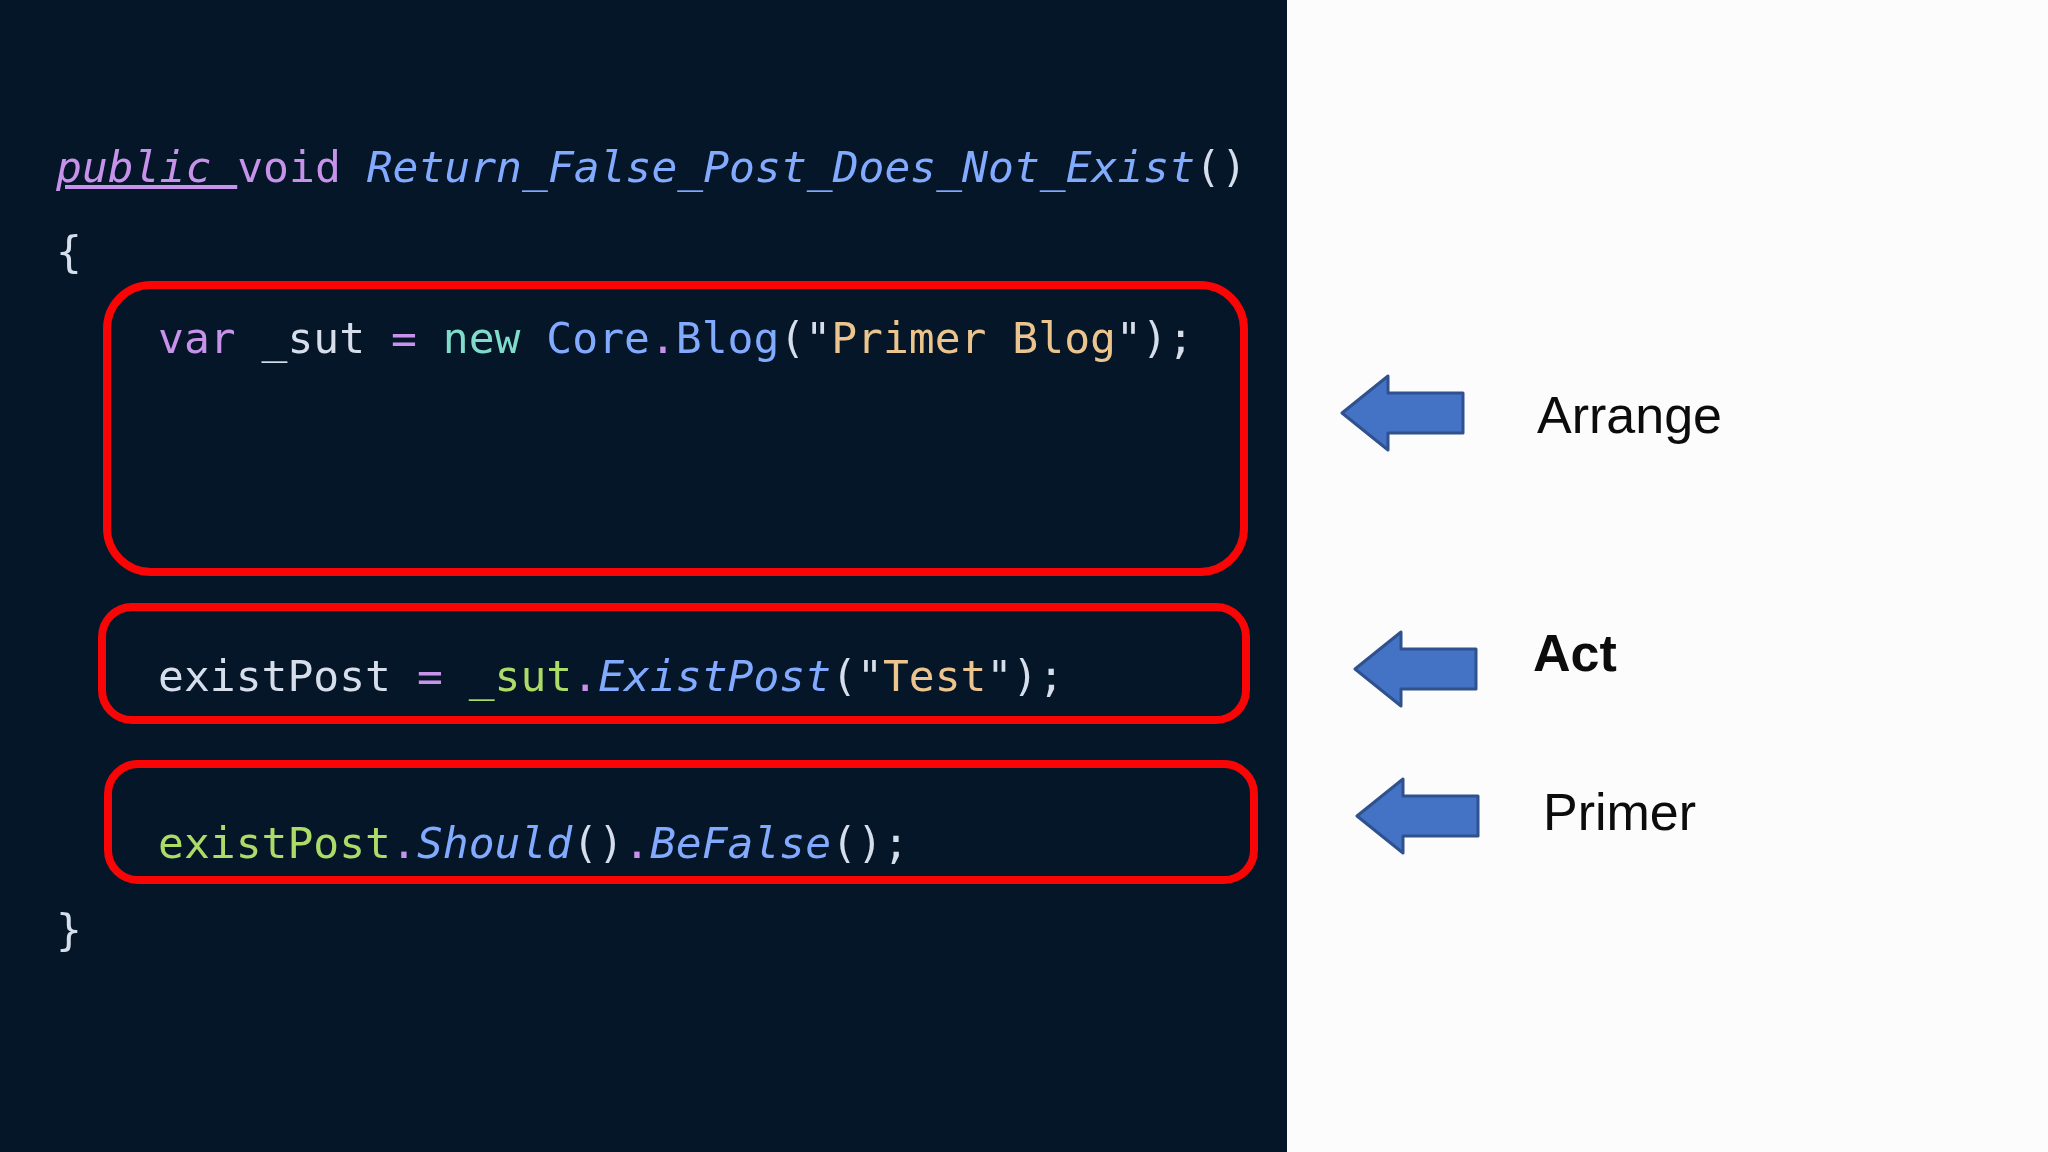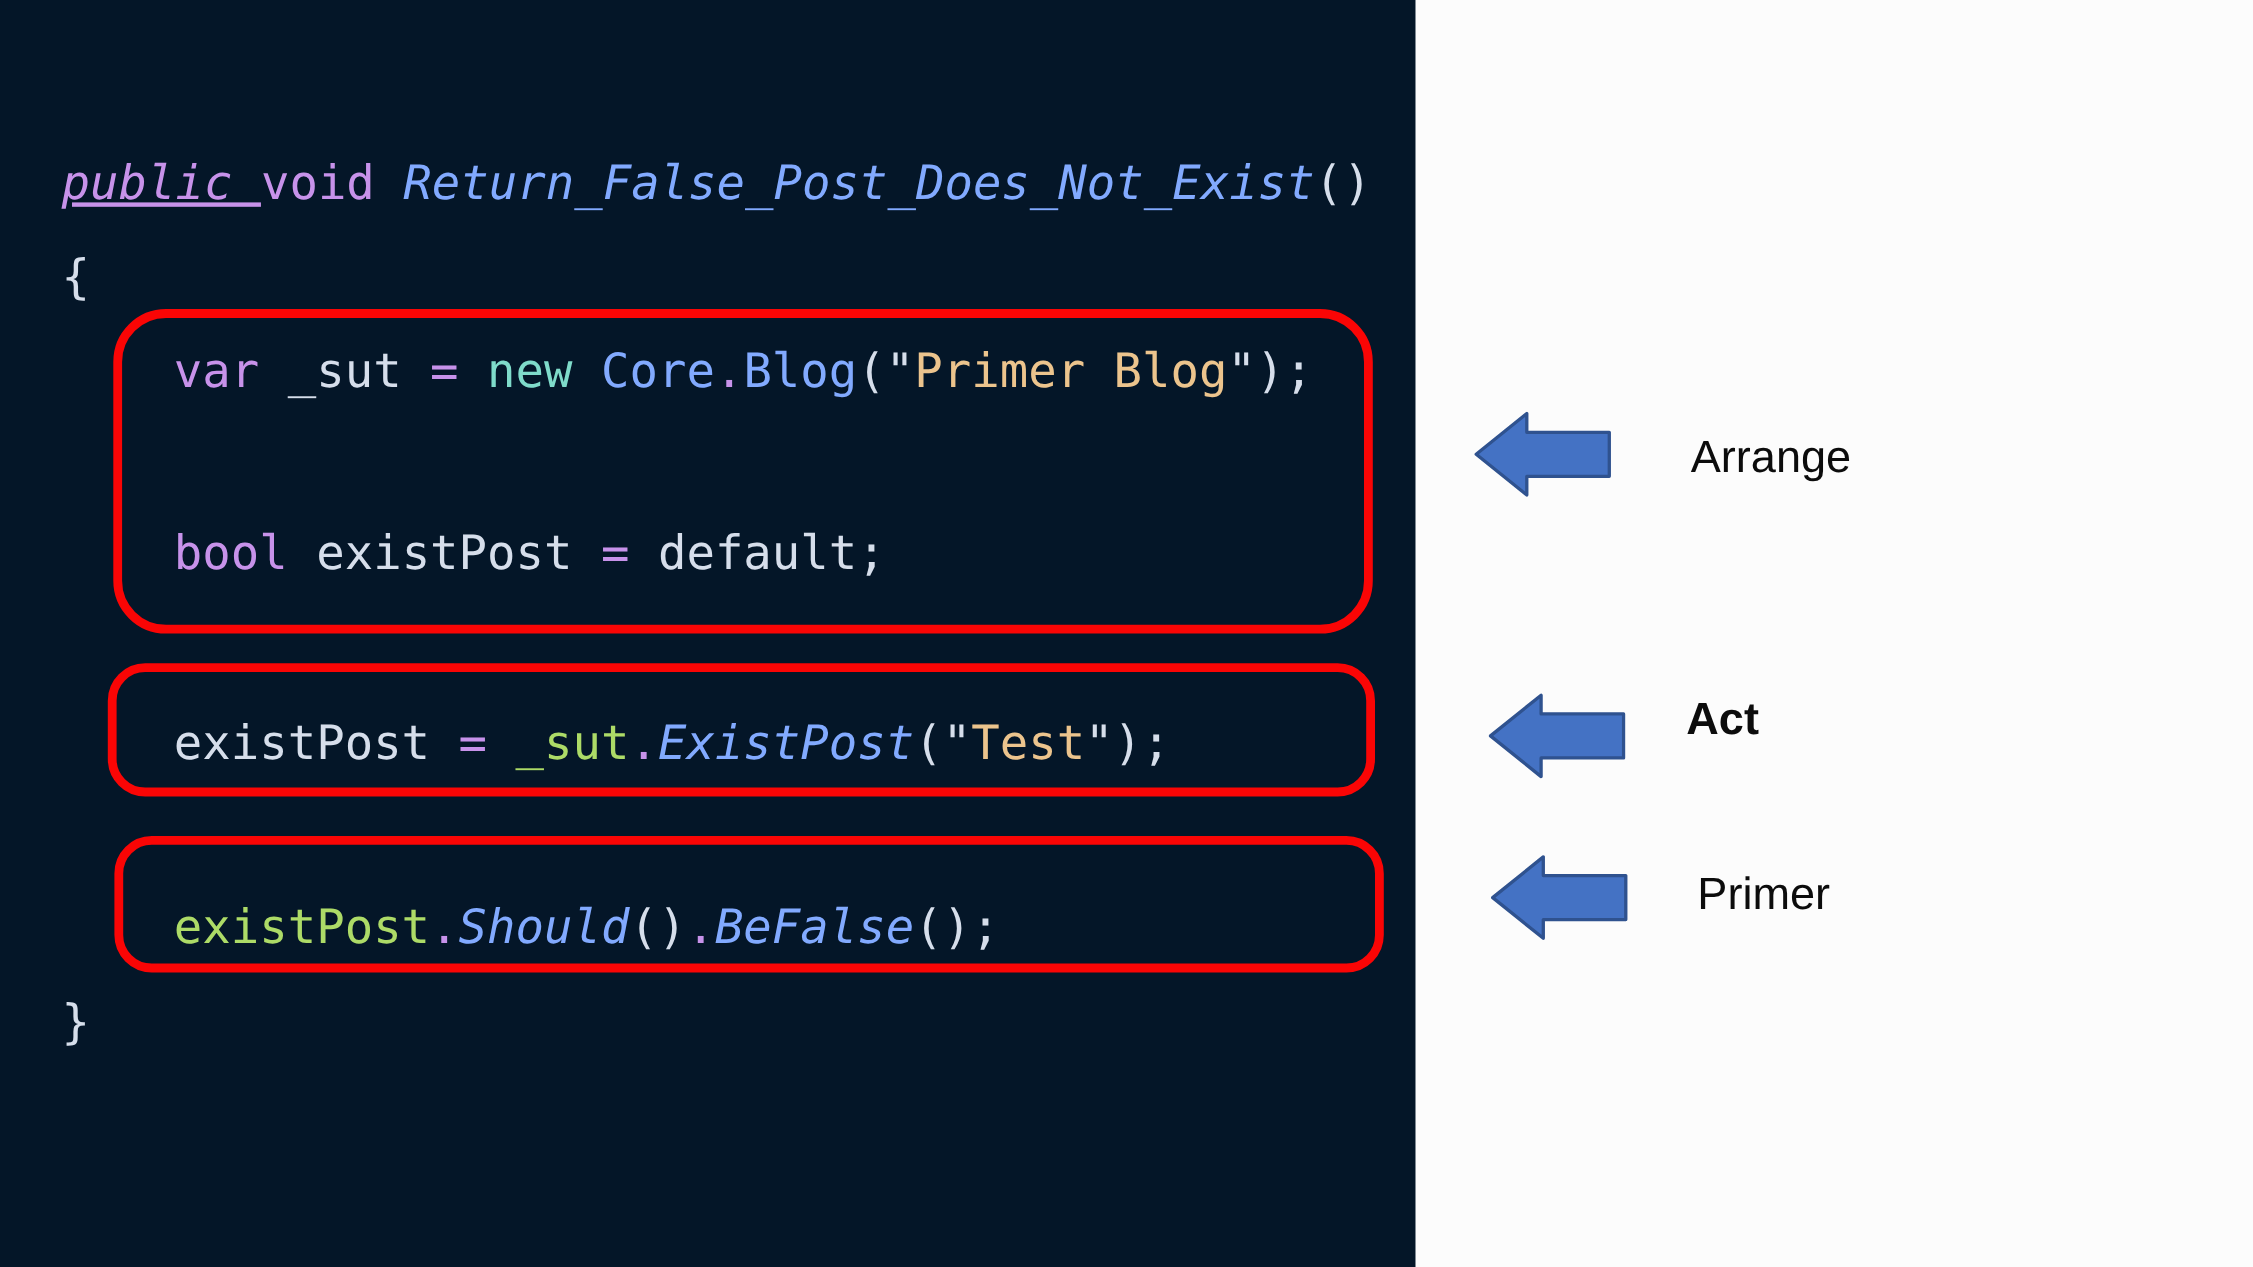--- a/index.html
+++ b/index.html
@@ -53,42 +53,41 @@
     position: absolute;
     width: 125px; height: 78px;
     z-index: 4;
   }
   .arrow.a1 { left: 1340px; top: 374px; }
   .arrow.a2 { left: 1353px; top: 630px; }
   .arrow.a3 { left: 1355px; top: 777px; }
   .phase-label {
     position: absolute;
     font-family: "Liberation Sans", sans-serif;
-    font-size: 41px;
+    font-size: 52px;
     line-height: 60px;
     color: #0c0c0c;
     z-index: 4;
     white-space: nowrap;
   }
   .phase-label.l1 { left: 1537px; top: 385px; }
   .phase-label.l2 { left: 1533px; top: 623px; font-weight: bold; }
   .phase-label.l3 { left: 1543px; top: 782px; }
 </style>
 </head>
 <body>
 
 <div class="stage">
 
   <div class="code-panel"></div>
   <div class="label-panel"></div>
 
   <div class="code-line" style="left:56px;  top:141px;"><span class="it" style="color: var(--purple); text-decoration: underline;">public </span><span style="color: var(--purple);">void </span><span class="it" style="color: var(--blue);">Return_False_Post_Does_Not_Exist</span><span style="color: var(--fg);">()</span></div>
   <div class="code-line" style="left:56px;  top:226px;"><span style="color: var(--fg);">{</span></div>
   <div class="code-line" style="left:158px; top:312px;"><span style="color: var(--purple);">var </span><span style="color: var(--fg);">_sut </span><span style="color: var(--purple);">= </span><span style="color: var(--teal);">new </span><span style="color: var(--blue);">Core</span><span style="color: var(--purple);">.</span><span style="color: var(--blue);">Blog</span><span style="color: var(--fg);">("</span><span style="color: var(--string);">Primer Blog</span><span style="color: var(--fg);">");</span></div>
-  <div class="code-line" style="left:158px; top:477px;"><span style="color: var(--purple);">bool </span><span style="color: var(--fg);">existPost </span><span style="color: var(--purple);">= </span><span style="color: var(--fg);">default;</span></div>
   <div class="code-line" style="left:158px; top:650px;"><span style="color: var(--fg);">existPost </span><span style="color: var(--purple);">= </span><span style="color: var(--green);">_sut</span><span style="color: var(--purple);">.</span><span class="it" style="color: var(--blue);">ExistPost</span><span style="color: var(--fg);">("</span><span style="color: var(--string);">Test</span><span style="color: var(--fg);">");</span></div>
   <div class="code-line" style="left:158px; top:817px;"><span style="color: var(--green);">existPost</span><span style="color: var(--purple);">.</span><span class="it" style="color: var(--blue);">Should</span><span style="color: var(--fg);">()</span><span style="color: var(--purple);">.</span><span class="it" style="color: var(--blue);">BeFalse</span><span style="color: var(--fg);">();</span></div>
   <div class="code-line" style="left:56px;  top:904px;"><span style="color: var(--fg);">}</span></div>
 
   <div class="hl-box b1"></div>
   <div class="hl-box b2"></div>
   <div class="hl-box b3"></div>
 
   <svg class="arrow a1" viewBox="0 0 125 78">
     <polygon points="2,39 48,2 48,19 123,19 123,59 48,59 48,76" fill="#4472c4" stroke="#2f528f" stroke-width="3" stroke-linejoin="round"></polygon>

